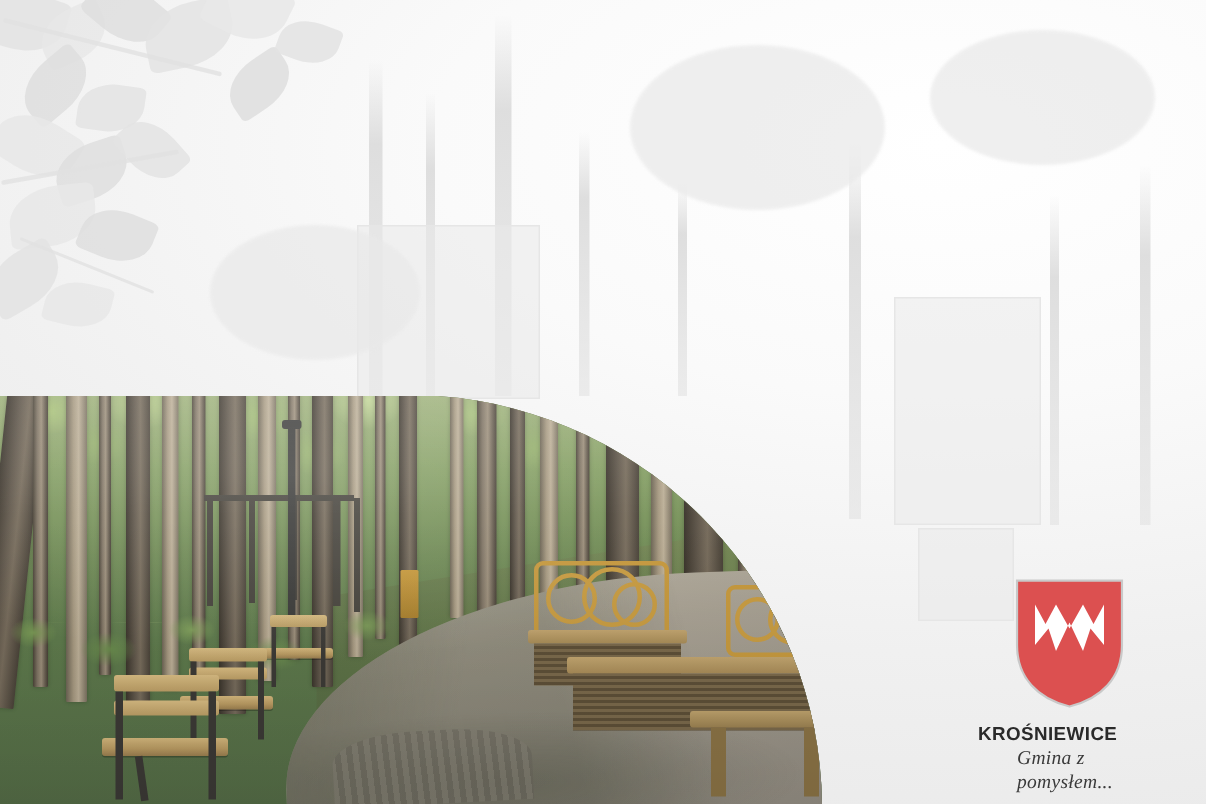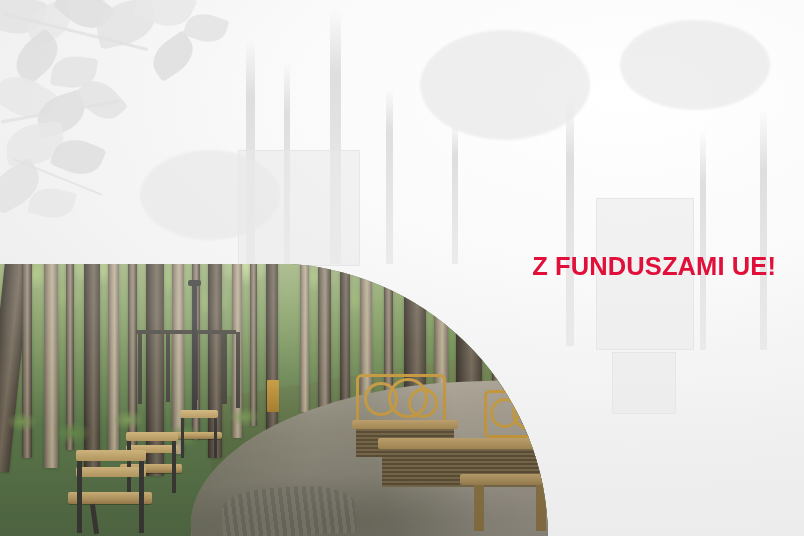--- a/index.html
+++ b/index.html
@@ -235,21 +235,20 @@
     <div class="ghost-box" style="left:612px;top:352px;width:62px;height:60px;"></div>
     <div class="ghost-box" style="left:238px;top:150px;width:120px;height:114px;"></div>
 
     <div class="ghost-blob" style="left:140px;top:150px;width:140px;height:90px;"></div>
     <div class="ghost-blob" style="left:420px;top:30px;width:170px;height:110px;"></div>
     <div class="ghost-blob" style="left:620px;top:20px;width:150px;height:90px;"></div>
   </div>
 
 
   <div class="tagline">
-    <span class="tl-2">Z FUNDUSZAMI UE!</span>
   </div>
 
   <div class="photo-wrap">
     <div class="photo">
       <div class="forest-sky"></div>
       <div class="canopy"></div>
       <div class="hill"></div>
 
       <div class="trunk dark" style="left:-6px;width:26px;height:210px;transform:rotate(6deg);"></div>
       <div class="trunk" style="left:22px;width:10px;height:196px;"></div>
@@ -337,14 +336,25 @@
         <div class="seat" style="left:0;top:42px;width:84px;height:12px;"></div>
         <div class="leg" style="left:9px;top:11px;width:5px;height:72px;"></div>
         <div class="leg" style="left:71px;top:11px;width:5px;height:72px;"></div>
         <div class="leg" style="left:24px;top:54px;width:5px;height:30px;transform:rotate(-8deg);"></div>
       </div>
 
       <div class="photo-grade"></div>
     </div>
   </div>
 
+  <div class="logo">
+    <div class="logo-shield">
+      <svg viewBox="0 0 72 86" width="72" height="86" aria-hidden="true">
+        <path d="M1 1 H71 V44 C71 66 57 80 36 85 C15 80 1 66 1 44 Z" fill="#dc5050" stroke="#c9c9c9" stroke-width="1.5"></path>
+        <path d="M13 17 L13 44 L22 33 L27 48 L36 29 L45 48 L50 33 L59 44 L59 17
+                 L52 30 L45 17 L36 33 L27 17 L20 30 Z" fill="#ffffff"></path>
+      </svg>
+    </div>
+    <div class="logo-name">KROŚNIEWICE</div>
+    <div class="logo-slogan">Gmina z pomysłem...</div>
+  </div>
 
 </div>
 
 </body></html>

